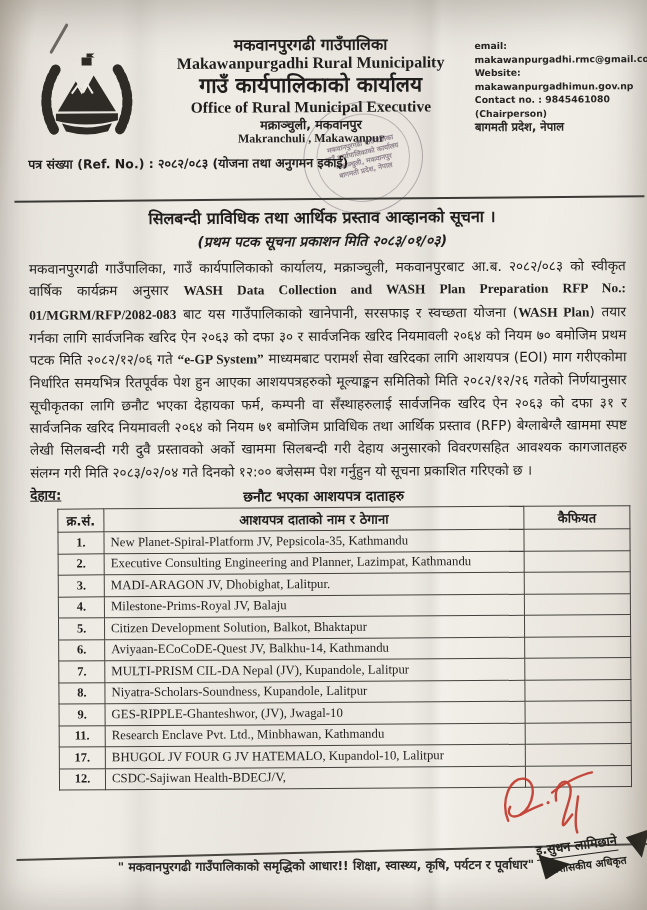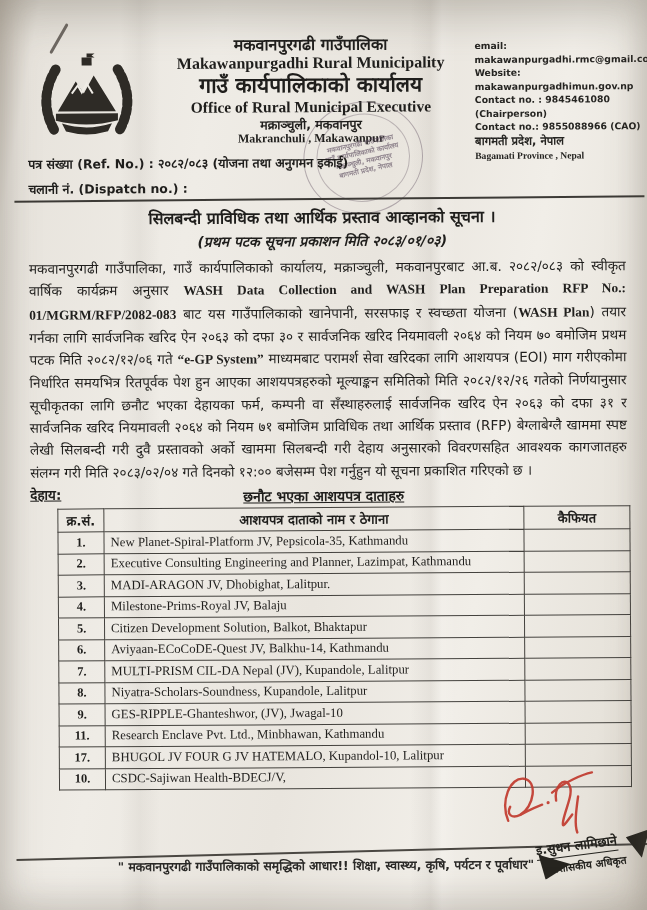--- a/index.html
+++ b/index.html
@@ -38,21 +38,21 @@
   .refline{left:30px;top:154px;font-size:12.5px;font-weight:bold;}
   .dispatchline{left:30px;top:179px;font-size:12.5px;font-weight:bold;}
   .toprule{left:16px;top:198px;width:630px;height:2px;background:#3c3a36;transform:rotate(-0.15deg);}
   
   .title{left:0;top:206px;width:647px;text-align:center;font-size:16px;font-weight:bold;}
   .subtitle{left:0;top:231px;width:647px;text-align:center;font-size:14px;font-weight:bold;font-style:italic;}
   .para{left:30px;top:256px;width:597px;font-size:13.6px;line-height:22.3px;text-align:justify;color:#201f1d;}
   .para b.en{font-size:13.4px;}
   .dehaya{left:30px;top:484px;font-size:13.5px;font-weight:bold;text-decoration:underline;}
   .caption{left:0;top:486px;width:647px;text-align:center;font-size:14px;font-weight:bold;}
-  .caption span{text-decoration:underline;}
+  .caption span{}
   
   table.list{left:57px;top:507px;position:absolute;border-collapse:collapse;width:572px;table-layout:fixed;}
   table.list th,table.list td{border:1.3px solid #44423e;padding:0 6px;overflow:hidden;white-space:nowrap;}
   table.list th{font-size:13px;font-weight:bold;height:22px;}
   table.list td{height:20.5px;}
   td.sn{text-align:center;font-weight:bold;font-family:"Liberation Serif",serif;font-size:12.5px;}
   td.nm{font-family:"Liberation Serif",serif;font-size:12.8px;}
   col.c-sn{width:46px;}col.c-nm{width:420px;}col.c-rm{width:106px;}
   
   .sig-svg{left:492px;top:764px;width:110px;height:82px;}
@@ -96,40 +96,35 @@
       <div class="np hdr-np2">गाउँ कार्यपालिकाको कार्यालय</div>
       <div class="en hdr-en2">Office of Rural Municipal Executive</div>
       <div class="np hdr-np3">मक्राञ्चुली, मकवानपुर</div>
       <div class="en hdr-en3">Makranchuli , Makawanpur</div>
     </div>
 
     <div class="abs contact">
       <div>email: makawanpurgadhi.rmc@gmail.com</div>
       <div>Website: makawanpurgadhimun.gov.np</div>
       <div>Contact no. : 9845461080  (Chairperson)</div>
-      <div>Contact no.: 9855088966   (CAO)</div>
       <div class="np-line">बागमती प्रदेश, नेपाल</div>
-      <div class="en en-line2">Bagamati Province , Nepal</div>
     </div>
 
     <div class="abs stamp-round">
       <div class="inner">
         <div>मकवानपुरगढी गाउँपालिका</div>
         <div>गाउँ कार्यपालिकाको कार्यालय</div>
         <div>मक्राञ्चुली, मकवानपुर</div>
         <div>बागमती प्रदेश, नेपाल</div>
       </div>
     </div>
 
     <div class="abs refline">
       <span>पत्र संख्या (Ref. No.) :</span>
       <span>२०८२/०८३ (योजना तथा अनुगमन इकाई)</span>
-    </div>
-    <div class="abs dispatchline">
-      <span>चलानी नं. (Dispatch no.) :</span>
     </div>
 
     <div class="abs toprule"></div>
 
     <div class="abs title np">सिलबन्दी प्राविधिक तथा आर्थिक प्रस्ताव आव्हानको सूचना ।</div>
     <div class="abs subtitle np">(प्रथम पटक सूचना प्रकाशन मिति २०८३/०१/०३)</div>
 
     <div class="abs para np">
       <span>मकवानपुरगढी गाउँपालिका, गाउँ कार्यपालिकाको कार्यालय, मक्राञ्चुली, मकवानपुरबाट आ.ब. २०८२/०८३ को स्वीकृत वार्षिक कार्यक्रम अनुसार </span><b class="en">WASH Data Collection and WASH Plan Preparation  RFP No.: 01/MGRM/RFP/2082-083</b><span> बाट यस गाउँपालिकाको खानेपानी, सरसफाइ र स्वच्छता योजना (</span><b class="en">WASH Plan</b><span>) तयार गर्नका लागि सार्वजनिक खरिद ऐन २०६३ को दफा ३० र सार्वजनिक खरिद नियमावली २०६४ को नियम ७० बमोजिम प्रथम पटक मिति २०८२/१२/०६ गते </span><b class="en">“e-GP System”</b><span> माध्यमबाट परामर्श सेवा खरिदका लागि आशयपत्र (EOI) माग गरीएकोमा निर्धारित समयभित्र रितपूर्वक पेश हुन आएका आशयपत्रहरुको मूल्याङ्कन समितिको मिति २०८२/१२/२६ गतेको निर्णयानुसार सूचीकृतका लागि छनौट भएका देहायका फर्म, कम्पनी वा सँस्थाहरुलाई सार्वजनिक खरिद ऐन २०६३ को दफा ३१ र सार्वजनिक खरिद नियमावली २०६४ को नियम ७१ बमोजिम प्राविधिक तथा आर्थिक प्रस्ताव (RFP) बेग्लाबेग्लै खाममा स्पष्ट लेखी सिलबन्दी गरी दुवै प्रस्तावको अर्को खाममा सिलबन्दी गरी देहाय अनुसारको विवरणसहित आवश्यक कागजातहरु संलग्न गरी मिति २०८३/०२/०४ गते दिनको १२:०० बजेसम्म पेश गर्नुहुन यो सूचना प्रकाशित गरिएको छ ।</span>
     </div>
@@ -198,21 +193,21 @@
             <td class="sn">11.</td>
             <td class="nm">Research Enclave Pvt. Ltd., Minbhawan, Kathmandu</td>
             <td></td>
           </tr>
       <tr>
             <td class="sn">17.</td>
             <td class="nm">BHUGOL JV FOUR G JV HATEMALO, Kupandol-10, Lalitpur</td>
             <td></td>
           </tr>
       <tr>
-            <td class="sn">10.</td>
+            <td class="sn">12.</td>
             <td class="nm">CSDC-Sajiwan Health-BDECJ/V,</td>
             <td></td>
           </tr>
     </tbody>
       </table>
 
     <svg class="abs sig-svg" viewBox="0 0 110 82">
       <g fill="none" stroke="#c13a2e" stroke-width="2.4" stroke-linecap="round" opacity="0.92">
         <path d="M14 58 C6 38 16 14 30 16 C44 18 40 44 26 52 C18 56 12 52 16 44"></path>
         <path d="M26 52 C34 48 42 44 48 42"></path>

